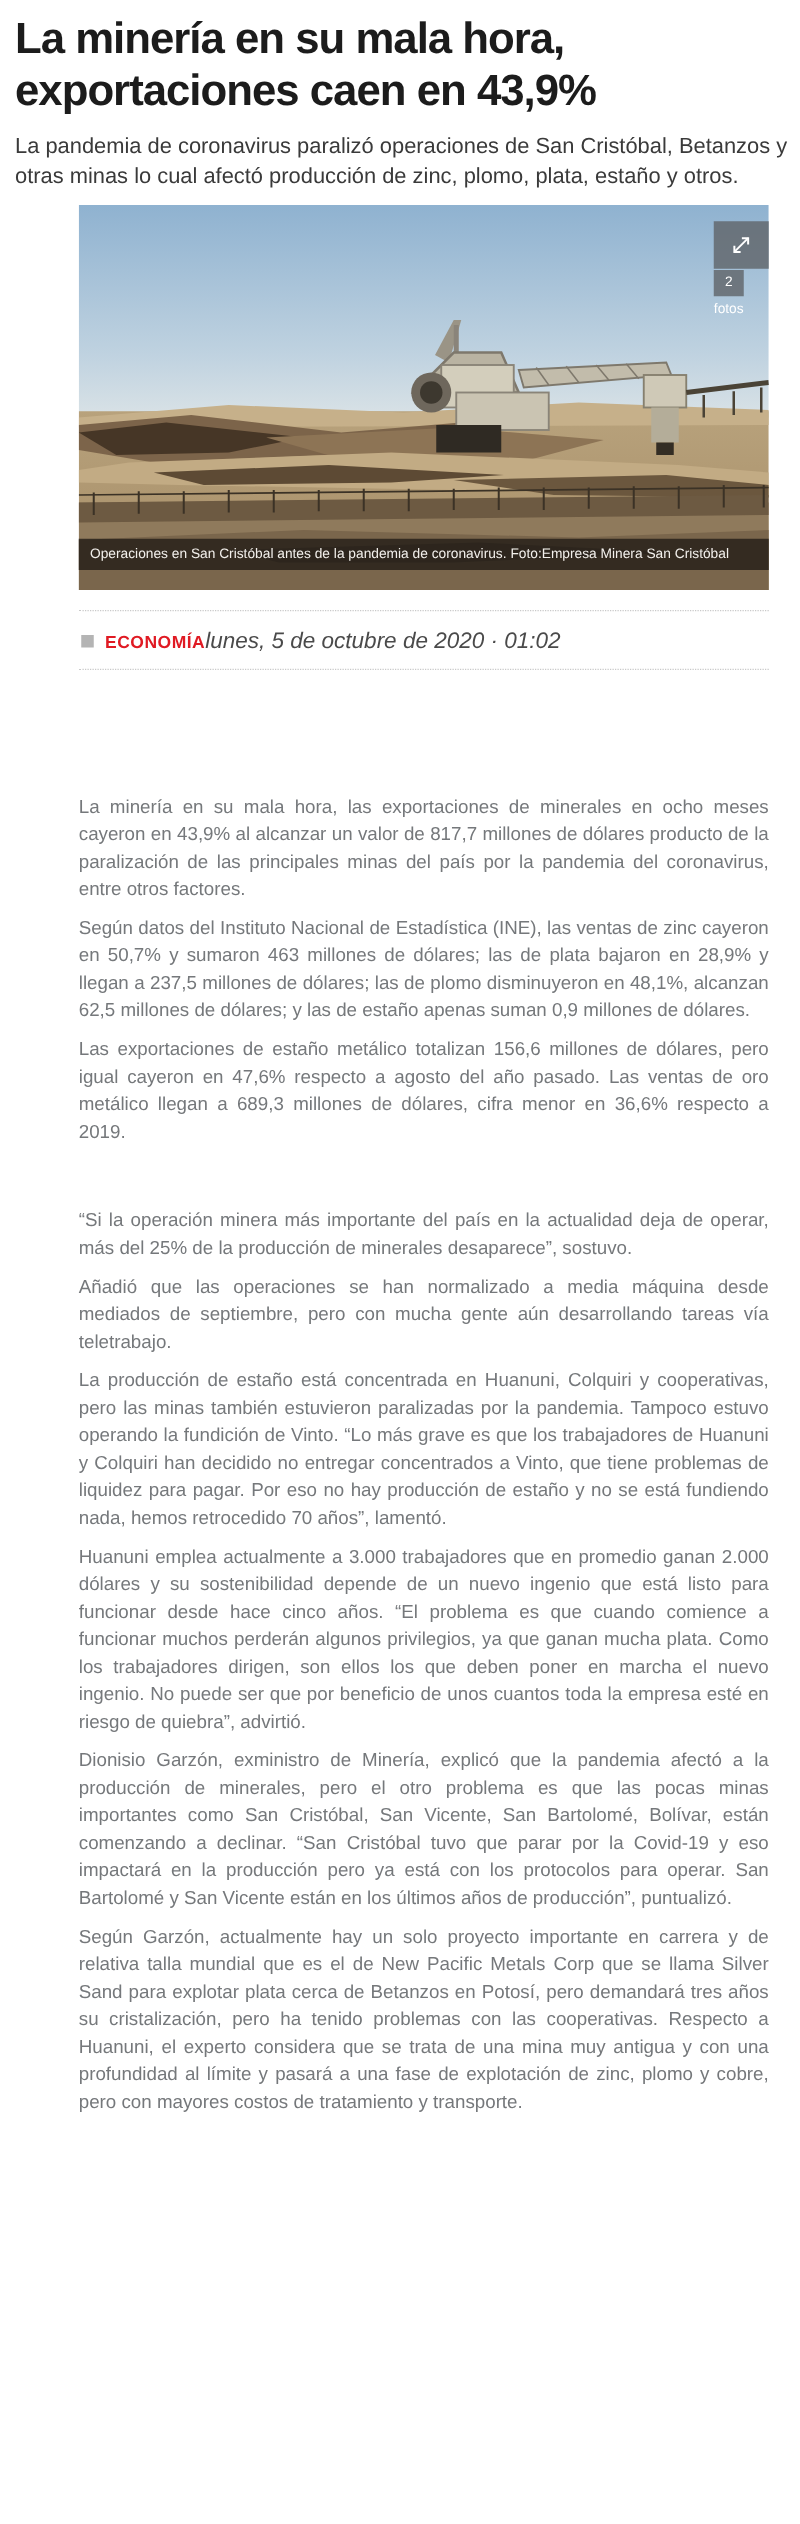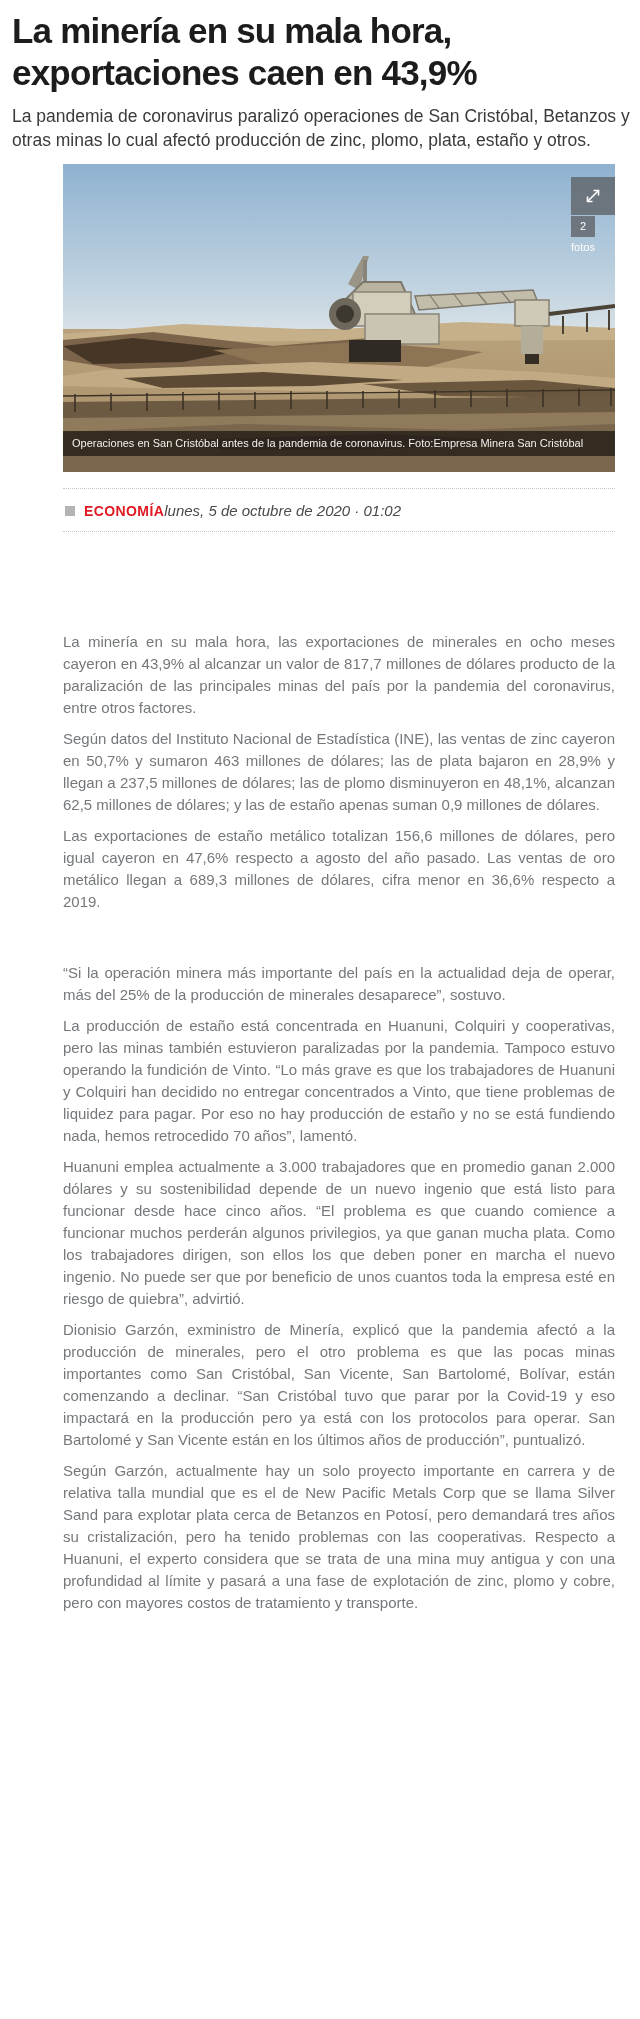--- a/index.html
+++ b/index.html
@@ -67,21 +67,21 @@
     color: #e01a23;
     letter-spacing: 0.4px;
     cursor: pointer;
   }
   .category-square {
     display: inline-block;
     width: 10px; height: 10px;
     background: #b4b4b4;
     margin-right: 9px;
   }
-  .meta-date { font-style: italic; font-size: 15px; color: #4a4a4a; }
+  .meta-date { font-style: italic; font-size: 18px; color: #4a4a4a; }
   .article-body {
     margin-top: 99px;
     color: #75787b;
     font-size: 15px;
     line-height: 22px;
   }
   .article-body p { margin: 0 0 9px 0; text-align: justify; }
   .byline { text-align: left !important; }
   .ad-gap { height: 40px; }
 </style>
@@ -191,19 +191,20 @@
     </a>
     <span class="meta-date">lunes, 5 de octubre de 2020 · 01:02</span>
   </div>
 
   <div class="article-body">
     <p>La minería en su mala hora, las exportaciones de minerales en ocho meses  cayeron en 43,9% al alcanzar un valor de 817,7 millones de dólares producto de la paralización de las principales minas del país por la pandemia del coronavirus, entre otros factores.</p>
     <p>Según datos del Instituto Nacional de Estadística (INE),  las ventas de zinc cayeron en 50,7% y sumaron 463 millones de dólares;  las de plata bajaron en 28,9% y llegan a 237,5 millones de dólares; las de plomo disminuyeron en 48,1%,  alcanzan 62,5 millones de dólares; y  las de estaño apenas suman 0,9 millones de dólares.</p>
     <p>Las exportaciones de estaño metálico totalizan 156,6 millones de dólares, pero igual cayeron en 47,6% respecto a agosto del año pasado. Las ventas de oro metálico llegan a 689,3 millones de dólares, cifra menor en 36,6% respecto a 2019.</p>
     <div class="ad-gap"></div>
     <p>“Si la operación minera más importante del país en la actualidad deja de operar, más del 25% de la producción de minerales desaparece”, sostuvo.</p>
+    <p>Añadió que las operaciones se han normalizado a media máquina desde mediados de septiembre, pero con mucha gente aún desarrollando tareas vía teletrabajo.</p>
     <p>La producción de estaño está concentrada en Huanuni, Colquiri y cooperativas, pero las minas también estuvieron paralizadas por la pandemia. Tampoco estuvo operando la fundición de Vinto. “Lo más grave es que los trabajadores de Huanuni y Colquiri han decidido no entregar concentrados a Vinto, que tiene problemas de liquidez para pagar. Por eso no hay producción de estaño y no se está fundiendo nada, hemos retrocedido 70 años”, lamentó.</p>
     <p>Huanuni emplea actualmente a 3.000 trabajadores   que en promedio ganan 2.000 dólares  y su sostenibilidad depende de un nuevo ingenio que está listo para funcionar desde hace cinco años.  “El problema es que cuando comience a funcionar muchos perderán algunos privilegios, ya   que ganan mucha plata. Como los trabajadores dirigen, son ellos los que deben poner en marcha el nuevo ingenio. No puede ser que por beneficio de unos cuantos  toda la empresa esté en riesgo de quiebra”, advirtió.</p>
     <p>Dionisio Garzón, exministro de Minería,  explicó que la pandemia afectó a la producción de minerales, pero el otro problema es que las pocas minas importantes como San Cristóbal, San Vicente, San Bartolomé, Bolívar, están comenzando a declinar. “San Cristóbal tuvo que parar por la Covid-19 y eso impactará en la producción pero ya está con los protocolos para operar. San Bartolomé y San Vicente están en los últimos años de producción”, puntualizó.</p>
     <p>Según Garzón, actualmente hay  un solo proyecto importante en carrera y de relativa talla mundial  que es el de New Pacific Metals Corp que se llama Silver Sand para explotar plata cerca de  Betanzos en Potosí,  pero  demandará  tres años su  cristalización, pero ha tenido problemas con las cooperativas. Respecto a Huanuni, el experto considera que se trata de una mina muy antigua y con una profundidad al límite y pasará a una fase de explotación de zinc, plomo y cobre, pero con mayores costos de tratamiento y transporte.</p>
   </div>
 
 </div>
 
 </body></html>

